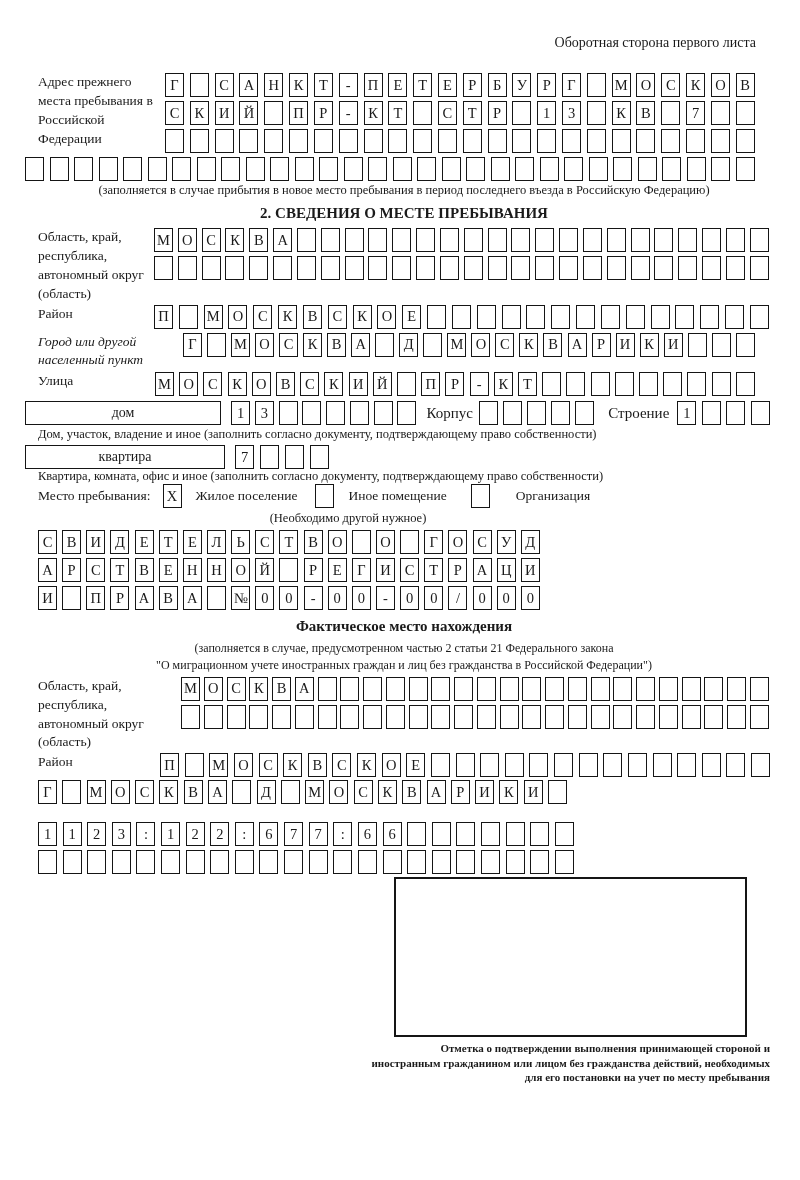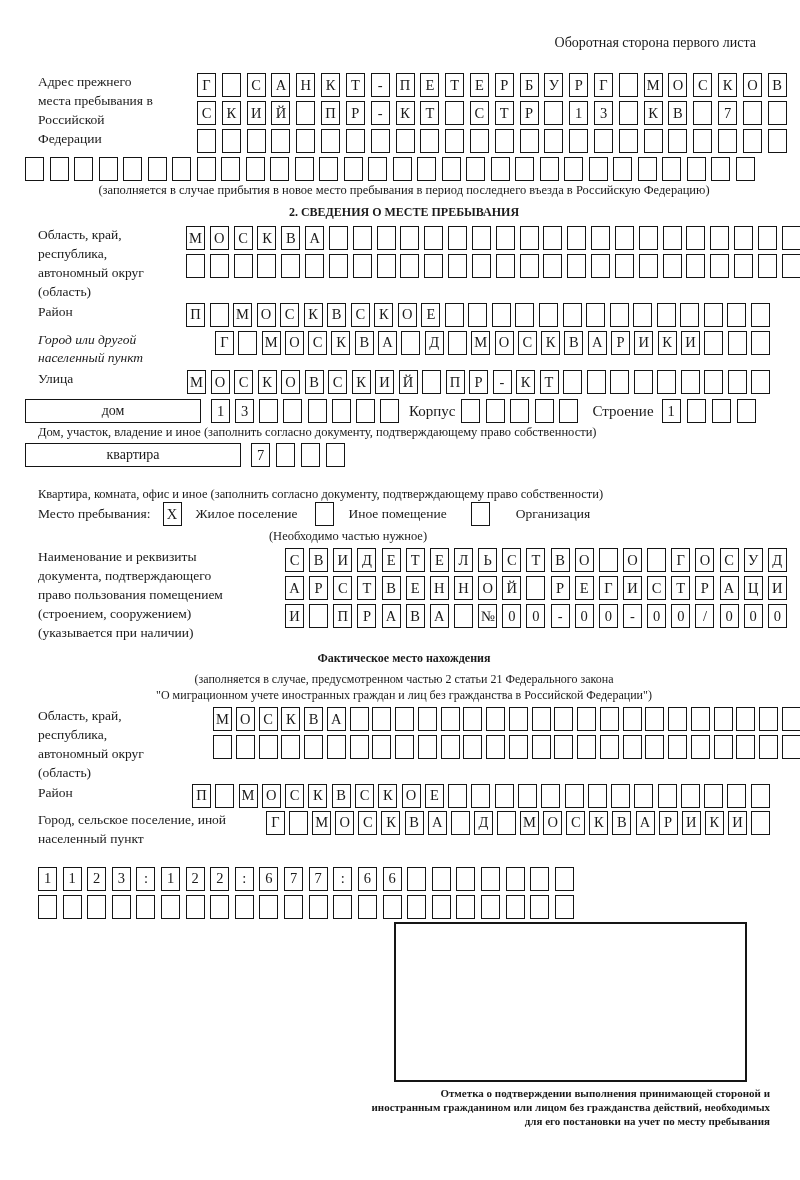--- a/index.html
+++ b/index.html
@@ -7,21 +7,21 @@
   body {
     width: 800px; height: 1180px; overflow: hidden;
     color: #1a1a1a;
     font-family: "Liberation Serif", "DejaVu Serif", serif;
     font-size: 13.5px;
     padding: 10px 30px 0 38px;
     position: relative;
   }
   .header-note { text-align: right; padding-right: 14px; font-size: 14px; margin-top: 25px; }
 
-  .field { display: flex; align-items: flex-start; gap: 32px; }
+  .field { display: flex; align-items: flex-start; }
   .label { line-height: 1.4; padding-right: 6px; }
   .rows  { display: flex; flex-direction: column; gap: 4px; }
 
   .box-row { display: flex; justify-content: space-between; }
   .box {
     flex: 0 0 19px; width: 19px; height: 24px;
     border: 1.5px solid #151515;
     display: flex; align-items: center; justify-content: center;
     font-size: 14.5px; line-height: 1; background: #fff;
   }
@@ -38,21 +38,21 @@
   
   .w590 { width: 590px; } .w730 { width: 730px; } .w615 { width: 615px; }
   .w572 { width: 572px; } .w600 { width: 600px; } .w502 { width: 502px; }
   .w588 { width: 588px; } .w610 { width: 610px; } .w529 { width: 529px; }
   .w536 { width: 536px; } .w188 { width: 188px; } .w117 { width: 117px; }
   .w94  { width: 94px; }
 
   .outdent { margin-left: -13px; }
   .caption-center { text-align: center; font-size: 12.5px; margin-top: 2px; }
   .caption-left   { font-size: 12.5px; margin-top: 2px; }
-  .sec-title { text-align: center; font-weight: bold; font-size: 12px; }
+  .sec-title { text-align: center; font-weight: bold; font-size: 15px; }
 
   .house-row, .apt-row { display: flex; align-items: center; }
   .unit-label { font-size: 15px; }
 
   .stay-row { display: flex; align-items: center; }
   .stay-note { margin-left: 170px; width: 280px; text-align: center; font-size: 12.5px; margin-top: 3px; }
 
   .actual-caption { text-align: center; font-size: 12px; line-height: 1.35; }
 
   .stamp-box {
@@ -338,21 +338,21 @@
       <span class="box"></span>
       <span class="box"></span>
       <span class="box"></span>
       <span class="box"></span>
       <span class="box"></span>
       <span class="box"></span>
     </div>
 </div>
 
 <div class="house-row outdent" style="margin-top:5px">
-  <div class="wide-box" style="width:176px">дом</div>
+  <div class="wide-box" style="width:196px">дом</div>
   <div class="box-row w188" style="margin-left:10px">
       <span class="box">1</span>
       <span class="box">3</span>
       <span class="box"></span>
       <span class="box"></span>
       <span class="box"></span>
       <span class="box"></span>
       <span class="box"></span>
       <span class="box"></span>
     </div>
@@ -368,49 +368,48 @@
   <div class="box-row w94" style="margin-left:8px">
       <span class="box">1</span>
       <span class="box"></span>
       <span class="box"></span>
       <span class="box"></span>
     </div>
 </div>
 <div class="caption-left">Дом, участок, владение и иное (заполнить согласно документу, подтверждающему право собственности)</div>
 
 <div class="apt-row outdent" style="margin-top:3px">
-  <div class="wide-box" style="width:216px">квартира</div>
+  <div class="wide-box" style="width:200px">квартира</div>
   <div class="box-row w94" style="margin-left:10px">
       <span class="box">7</span>
       <span class="box"></span>
       <span class="box"></span>
       <span class="box"></span>
     </div>
 </div>
-<div class="caption-left" style="margin-top:20px">Квартира, комната, офис и иное (заполнить согласно документу, подтверждающему право собственности)</div>
+<div class="caption-left" style="margin-top:0">Квартира, комната, офис и иное (заполнить согласно документу, подтверждающему право собственности)</div>
 
 <div class="stay-row">
   <span>Место пребывания:</span>
   <span class="box-row" style="margin-left:12px">
       <span class="box">X</span>
     </span>
   <span style="margin-left:14px">Жилое поселение</span>
   <span class="box-row" style="margin-left:18px">
       <span class="box"></span>
     </span>
   <span style="margin-left:14px">Иное помещение</span>
   <span class="box-row" style="margin-left:24px">
       <span class="box"></span>
     </span>
   <span style="margin-left:26px">Организация</span>
 </div>
-<div class="stay-note">(Необходимо частью нужное)</div>
+<div class="stay-note">(Необходимо другой нужное)</div>
 
 <div class="field" style="margin-top:4px">
-  <div class="label lw215">Наименование и реквизиты документа, подтверждающего право пользования помещением (строением, сооружением) (указывается при наличии)</div>
   <div class="rows">
     <div class="box-row w502">
         <span class="box">С</span>
         <span class="box">В</span>
         <span class="box">И</span>
         <span class="box">Д</span>
         <span class="box">Е</span>
         <span class="box">Т</span>
         <span class="box">Е</span>
         <span class="box">Л</span>
@@ -568,21 +567,20 @@
       <span class="box"></span>
       <span class="box"></span>
       <span class="box"></span>
       <span class="box"></span>
       <span class="box"></span>
       <span class="box"></span>
     </div>
 </div>
 
 <div class="field" style="margin-top:3px">
-  <div class="label lw196">Город, сельское поселение, иной населенный пункт</div>
   <div class="box-row w529">
       <span class="box">Г</span>
       <span class="box"></span>
       <span class="box">М</span>
       <span class="box">О</span>
       <span class="box">С</span>
       <span class="box">К</span>
       <span class="box">В</span>
       <span class="box">А</span>
       <span class="box"></span>

